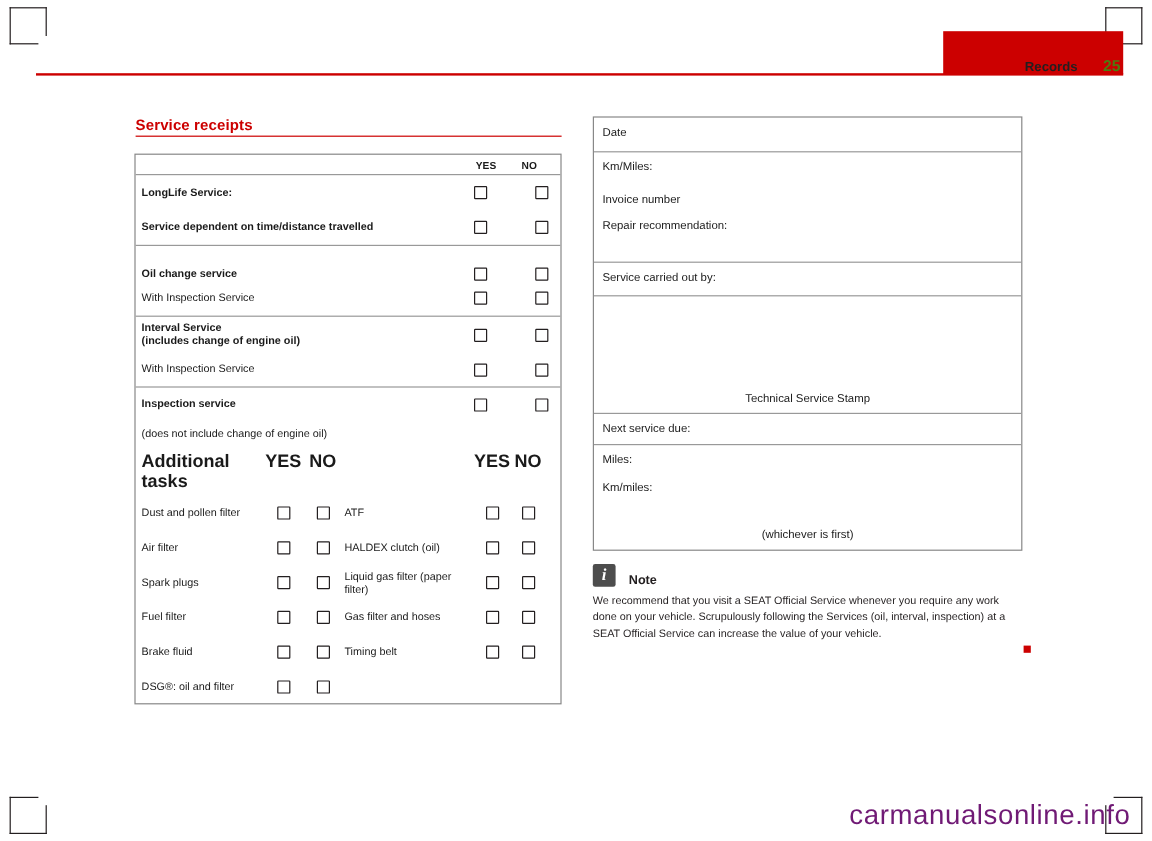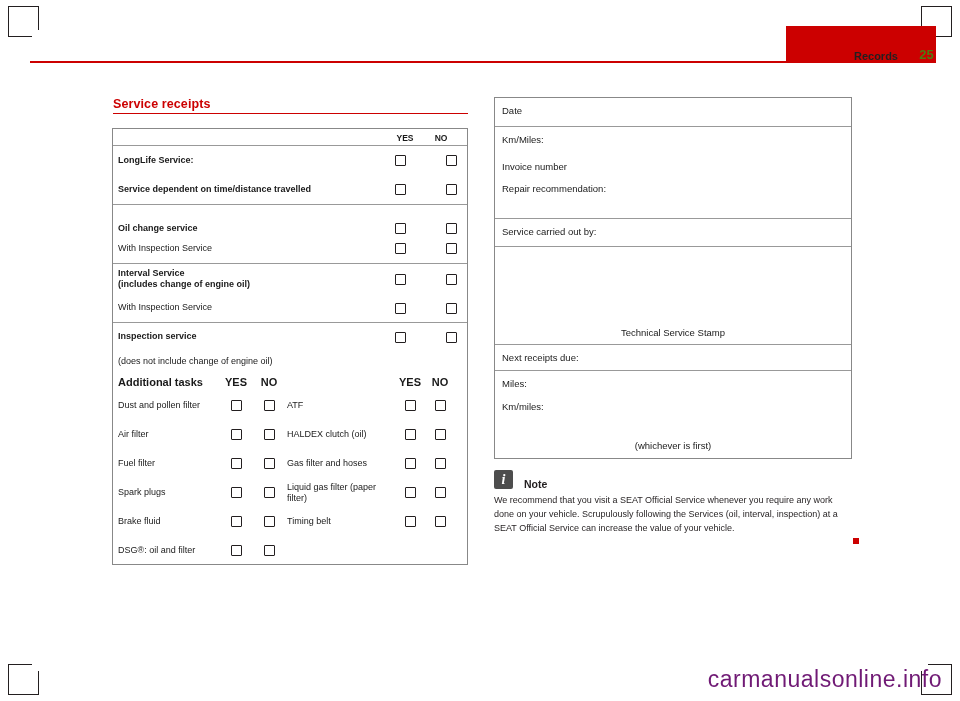--- a/index.html
+++ b/index.html
@@ -145,21 +145,21 @@
     font-weight: bold;
     padding: 4px 8px 2px 0;
   }
   .hdr-yesno span { display: inline-block; width: 36px; text-align: center; }
 
   
   .add-head {
     display: flex;
     align-items: flex-start;
     font-weight: bold;
-    font-size: 11px;
+    font-size: 15px;
     padding: 3px 0 3px 5px;
   }
   .add-head .c-label { width: 103px; }
   .add-head .c-yes   { width: 30px; text-align: center; }
   .add-head .c-no    { width: 36px; text-align: center; }
   .add-head .c-label2{ width: 108px; }
   .add-head .c-yes2  { width: 30px; text-align: center; }
   .add-head .c-no2   { width: 30px; text-align: center; }
 
   .add-row {
@@ -398,45 +398,45 @@
     <span class="c-label2">HALDEX clutch (oil)</span>
     <span class="c-box3">
         <span class="chk"></span>
       </span>
     <span class="c-box4">
         <span class="chk"></span>
       </span>
   </div>
 
   <div class="add-row">
+    <span class="c-label">Spark plugs</span>
+    <span class="c-box">
+        <span class="chk"></span>
+      </span>
+    <span class="c-box2">
+        <span class="chk"></span>
+      </span>
+    <span class="c-label2">Liquid gas filter (paper filter)</span>
+    <span class="c-box3">
+        <span class="chk"></span>
+      </span>
+    <span class="c-box4">
+        <span class="chk"></span>
+      </span>
+  </div>
+
+  <div class="add-row">
     <span class="c-label">Fuel filter</span>
     <span class="c-box">
         <span class="chk"></span>
       </span>
     <span class="c-box2">
         <span class="chk"></span>
       </span>
     <span class="c-label2">Gas filter and hoses</span>
-    <span class="c-box3">
-        <span class="chk"></span>
-      </span>
-    <span class="c-box4">
-        <span class="chk"></span>
-      </span>
-  </div>
-
-  <div class="add-row">
-    <span class="c-label">Spark plugs</span>
-    <span class="c-box">
-        <span class="chk"></span>
-      </span>
-    <span class="c-box2">
-        <span class="chk"></span>
-      </span>
-    <span class="c-label2">Liquid gas filter (paper filter)</span>
     <span class="c-box3">
         <span class="chk"></span>
       </span>
     <span class="c-box4">
         <span class="chk"></span>
       </span>
   </div>
 
   <div class="add-row">
     <span class="c-label">Brake fluid</span>
@@ -476,21 +476,21 @@
     <div>Km/Miles:</div>
     <div style="height:13px;"></div>
     <div>Invoice number</div>
     <div style="height:7px;"></div>
     <div>Repair recommendation:</div>
   </div>
   <div class="rt-cell rt-sep" style="height:28px;">Service carried out by:</div>
   <div class="rt-stamp rt-sep">
     <div class="rt-stamp-label">Technical Service Stamp</div>
   </div>
-  <div class="rt-cell rt-sep" style="height:26px;">Next receipts due:</div>
+  <div class="rt-cell rt-sep" style="height:26px;">Next service due:</div>
   <div class="rt-cell rt-sep" style="height:64px;">
     <div>Miles:</div>
     <div style="height:9px;"></div>
     <div>Km/miles:</div>
   </div>
   <div class="rt-center">(whichever is first)</div>
 </div>
 
 <div class="note-icon">
   <span class="glyph">i</span>

